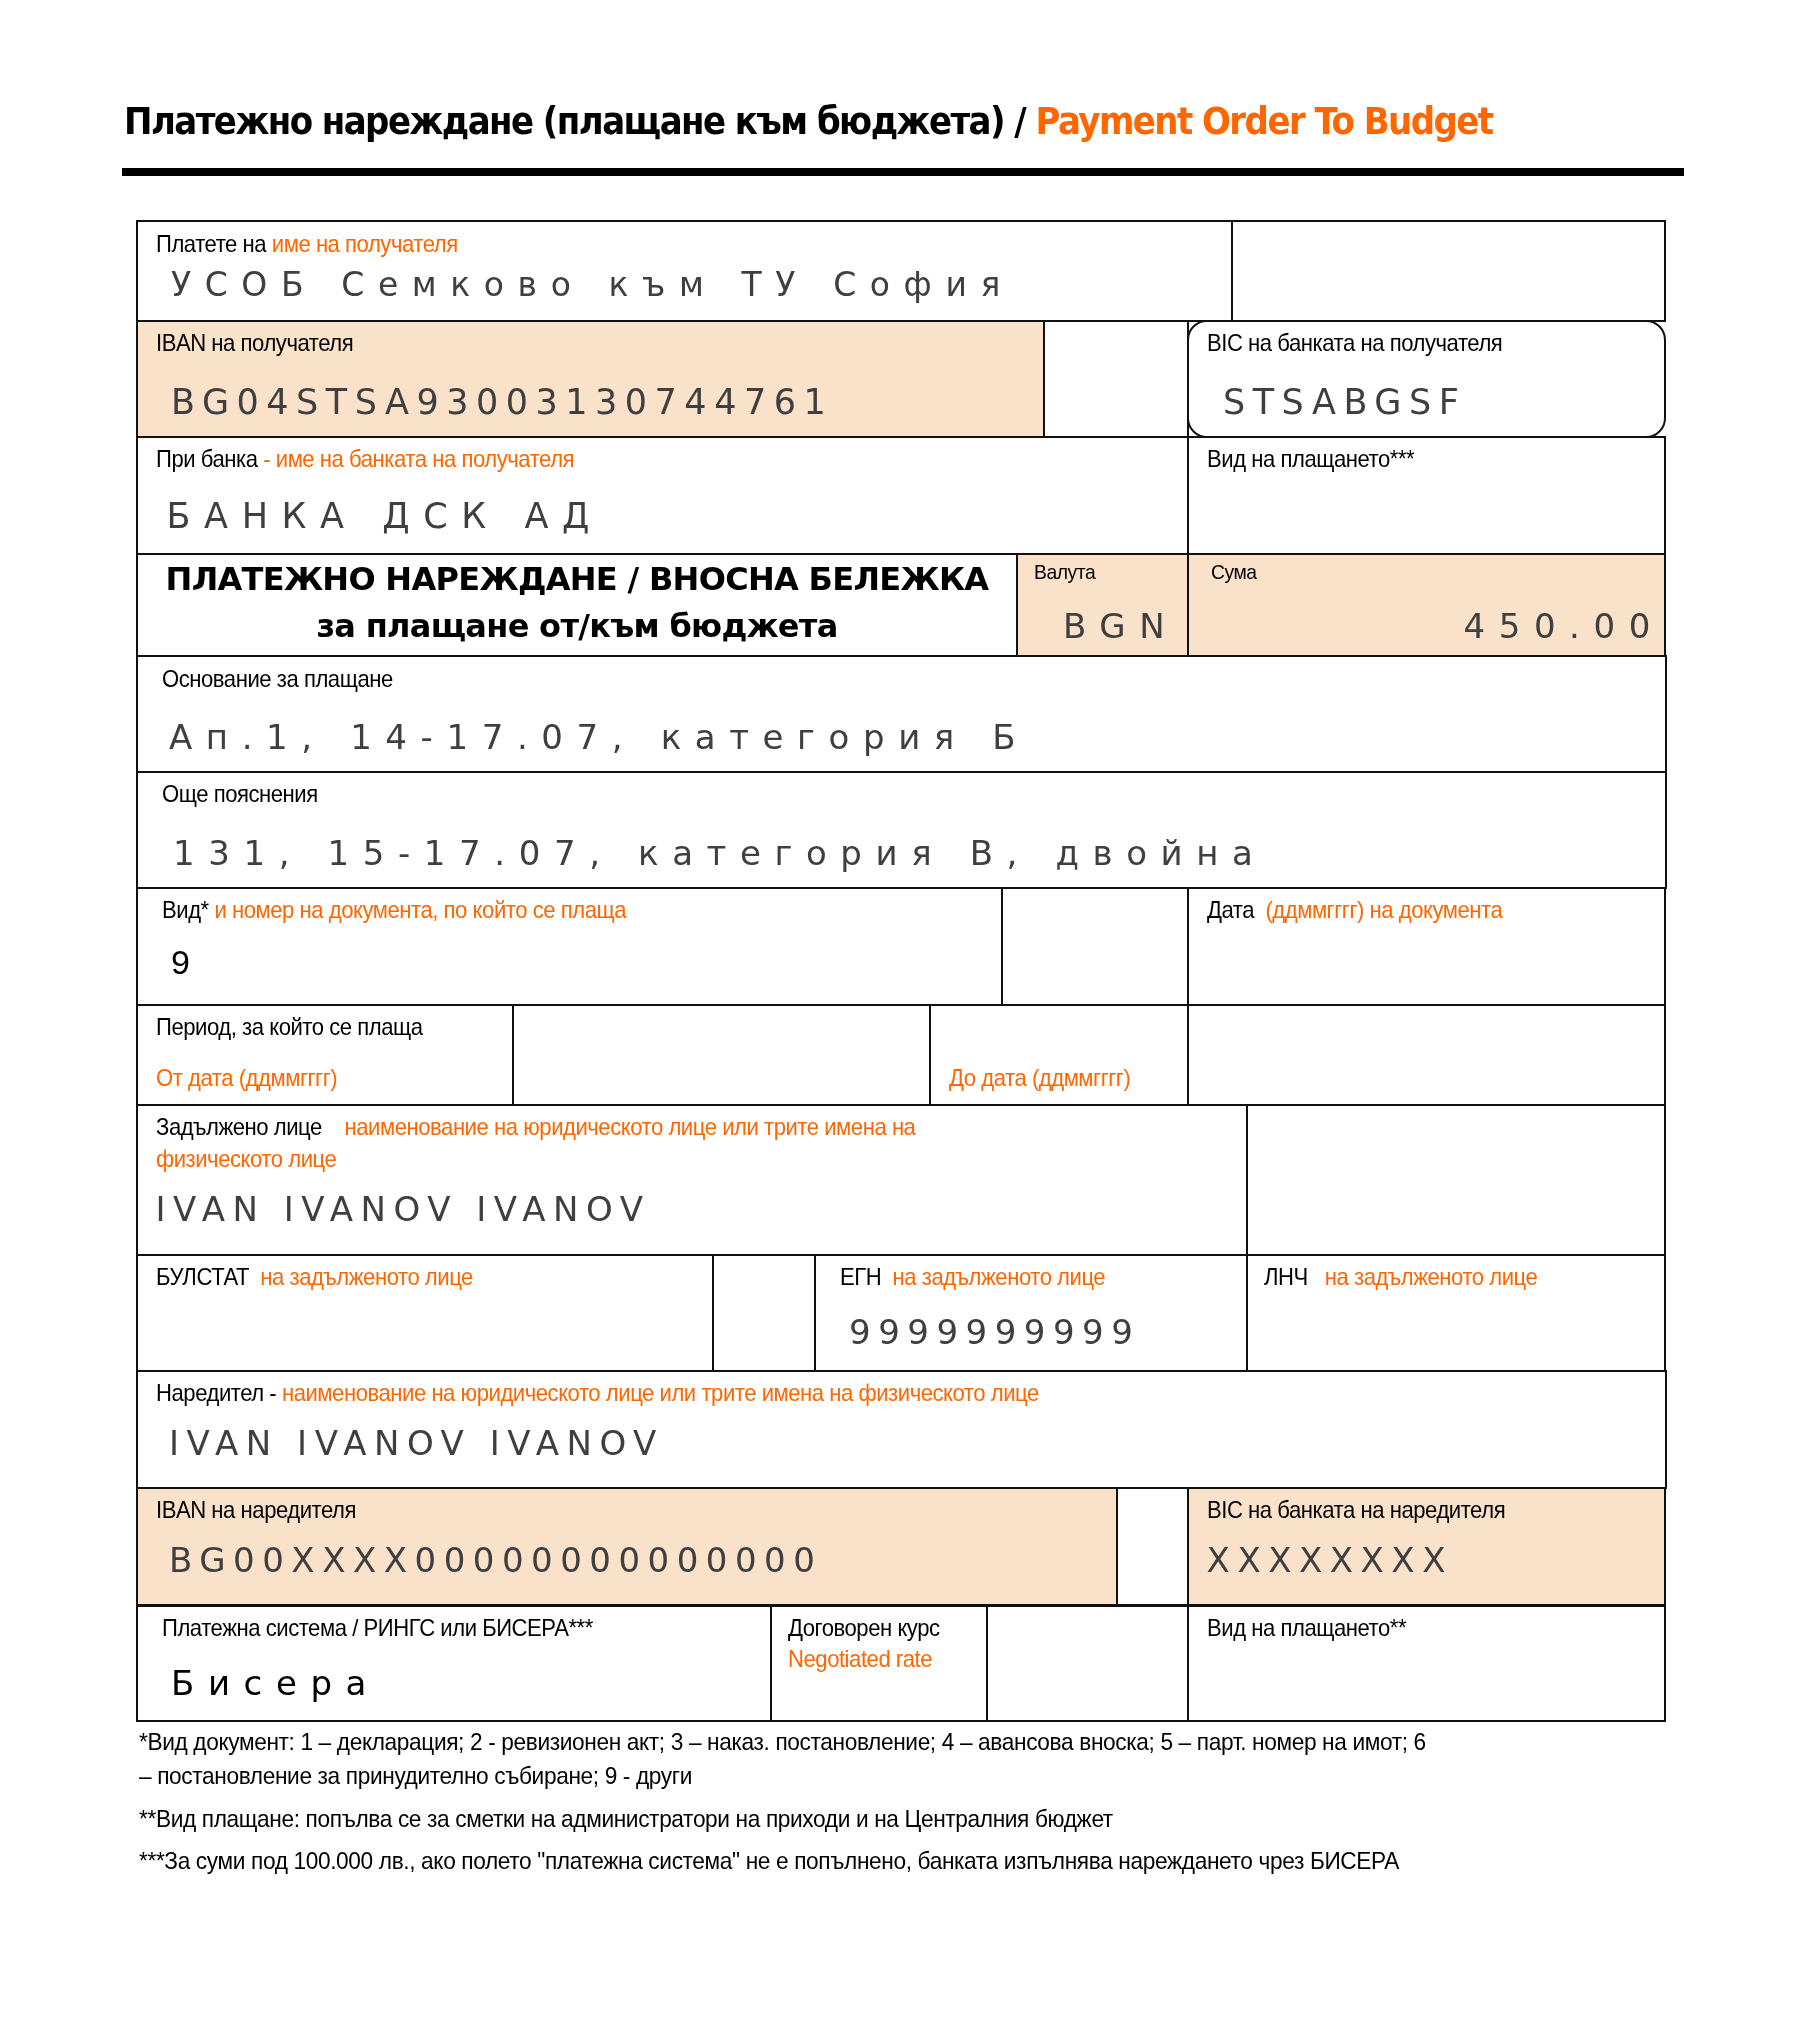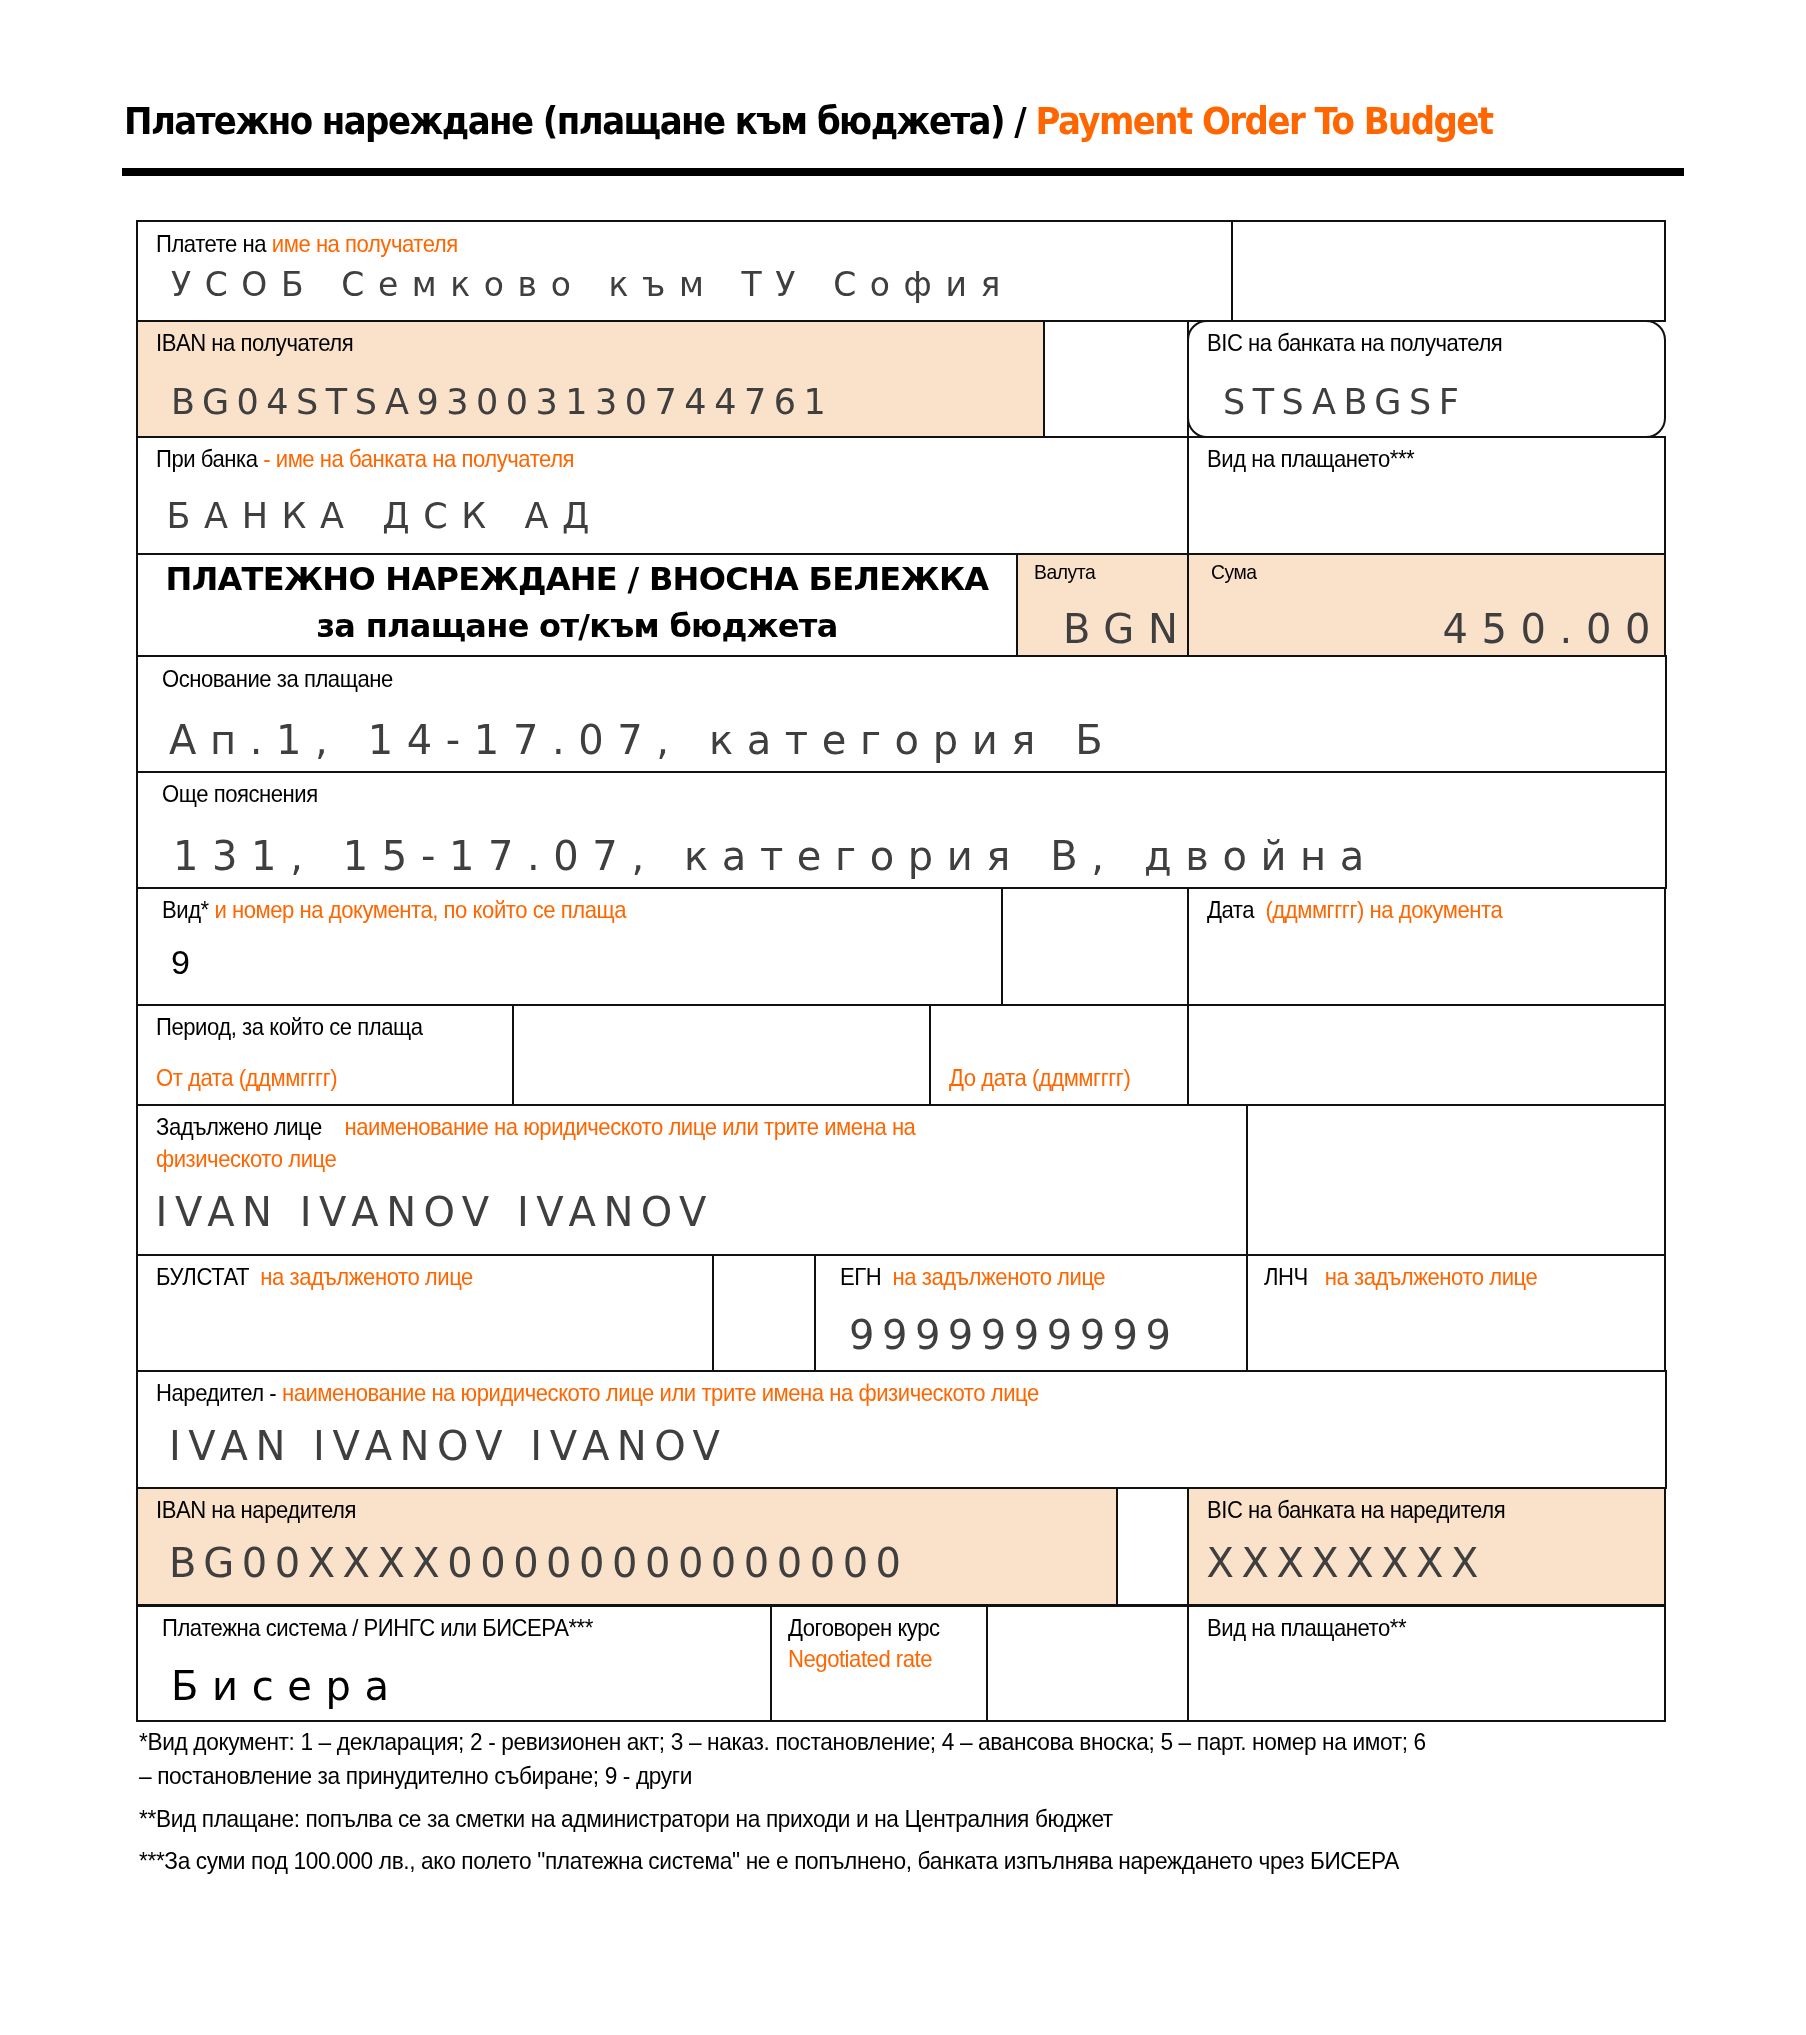--- a/index.html
+++ b/index.html
@@ -10,21 +10,21 @@
            font-weight: bold; font-size: 37px; letter-spacing: -1.7px; white-space: nowrap;
            transform: scaleX(0.92); transform-origin: left top; }
   .title .en { color: #FF6600; }
   .title-rule { position: absolute; left: 122px; top: 168px; width: 1562px; height: 7.5px; background: #000; }
 
   .cell { position: absolute; box-sizing: border-box; border: 2px solid #111; background: #fff; }
   .peach { background: #FAE1CA; }
   .lbl { position: absolute; font-size: 24px; letter-spacing: -0.5px; white-space: nowrap;
          transform: scaleX(0.92); transform-origin: left top; }
   .lbl .o, .o { color: #FF6600; }
-  .val { position: absolute; font-family: "DejaVu Sans", sans-serif; font-size: 40px; color: #3f3f3f;
+  .val { position: absolute; font-family: "DejaVu Sans", sans-serif; font-size: 34px; color: #3f3f3f;
          white-space: nowrap; }
   .sp { letter-spacing: 13.6px; }
   .sp2 { letter-spacing: 7.5px; }
   .banner { position: absolute; font-family: "DejaVu Sans", sans-serif; font-weight: bold;
             font-size: 32px; text-align: center; white-space: nowrap; letter-spacing: -0.7px; }
   .foot { position: absolute; left: 139px; font-size: 24.4px; white-space: nowrap; letter-spacing: -0.4px;
           transform: scaleX(0.93); transform-origin: left top; }
 </style>
 </head>
 <body>

